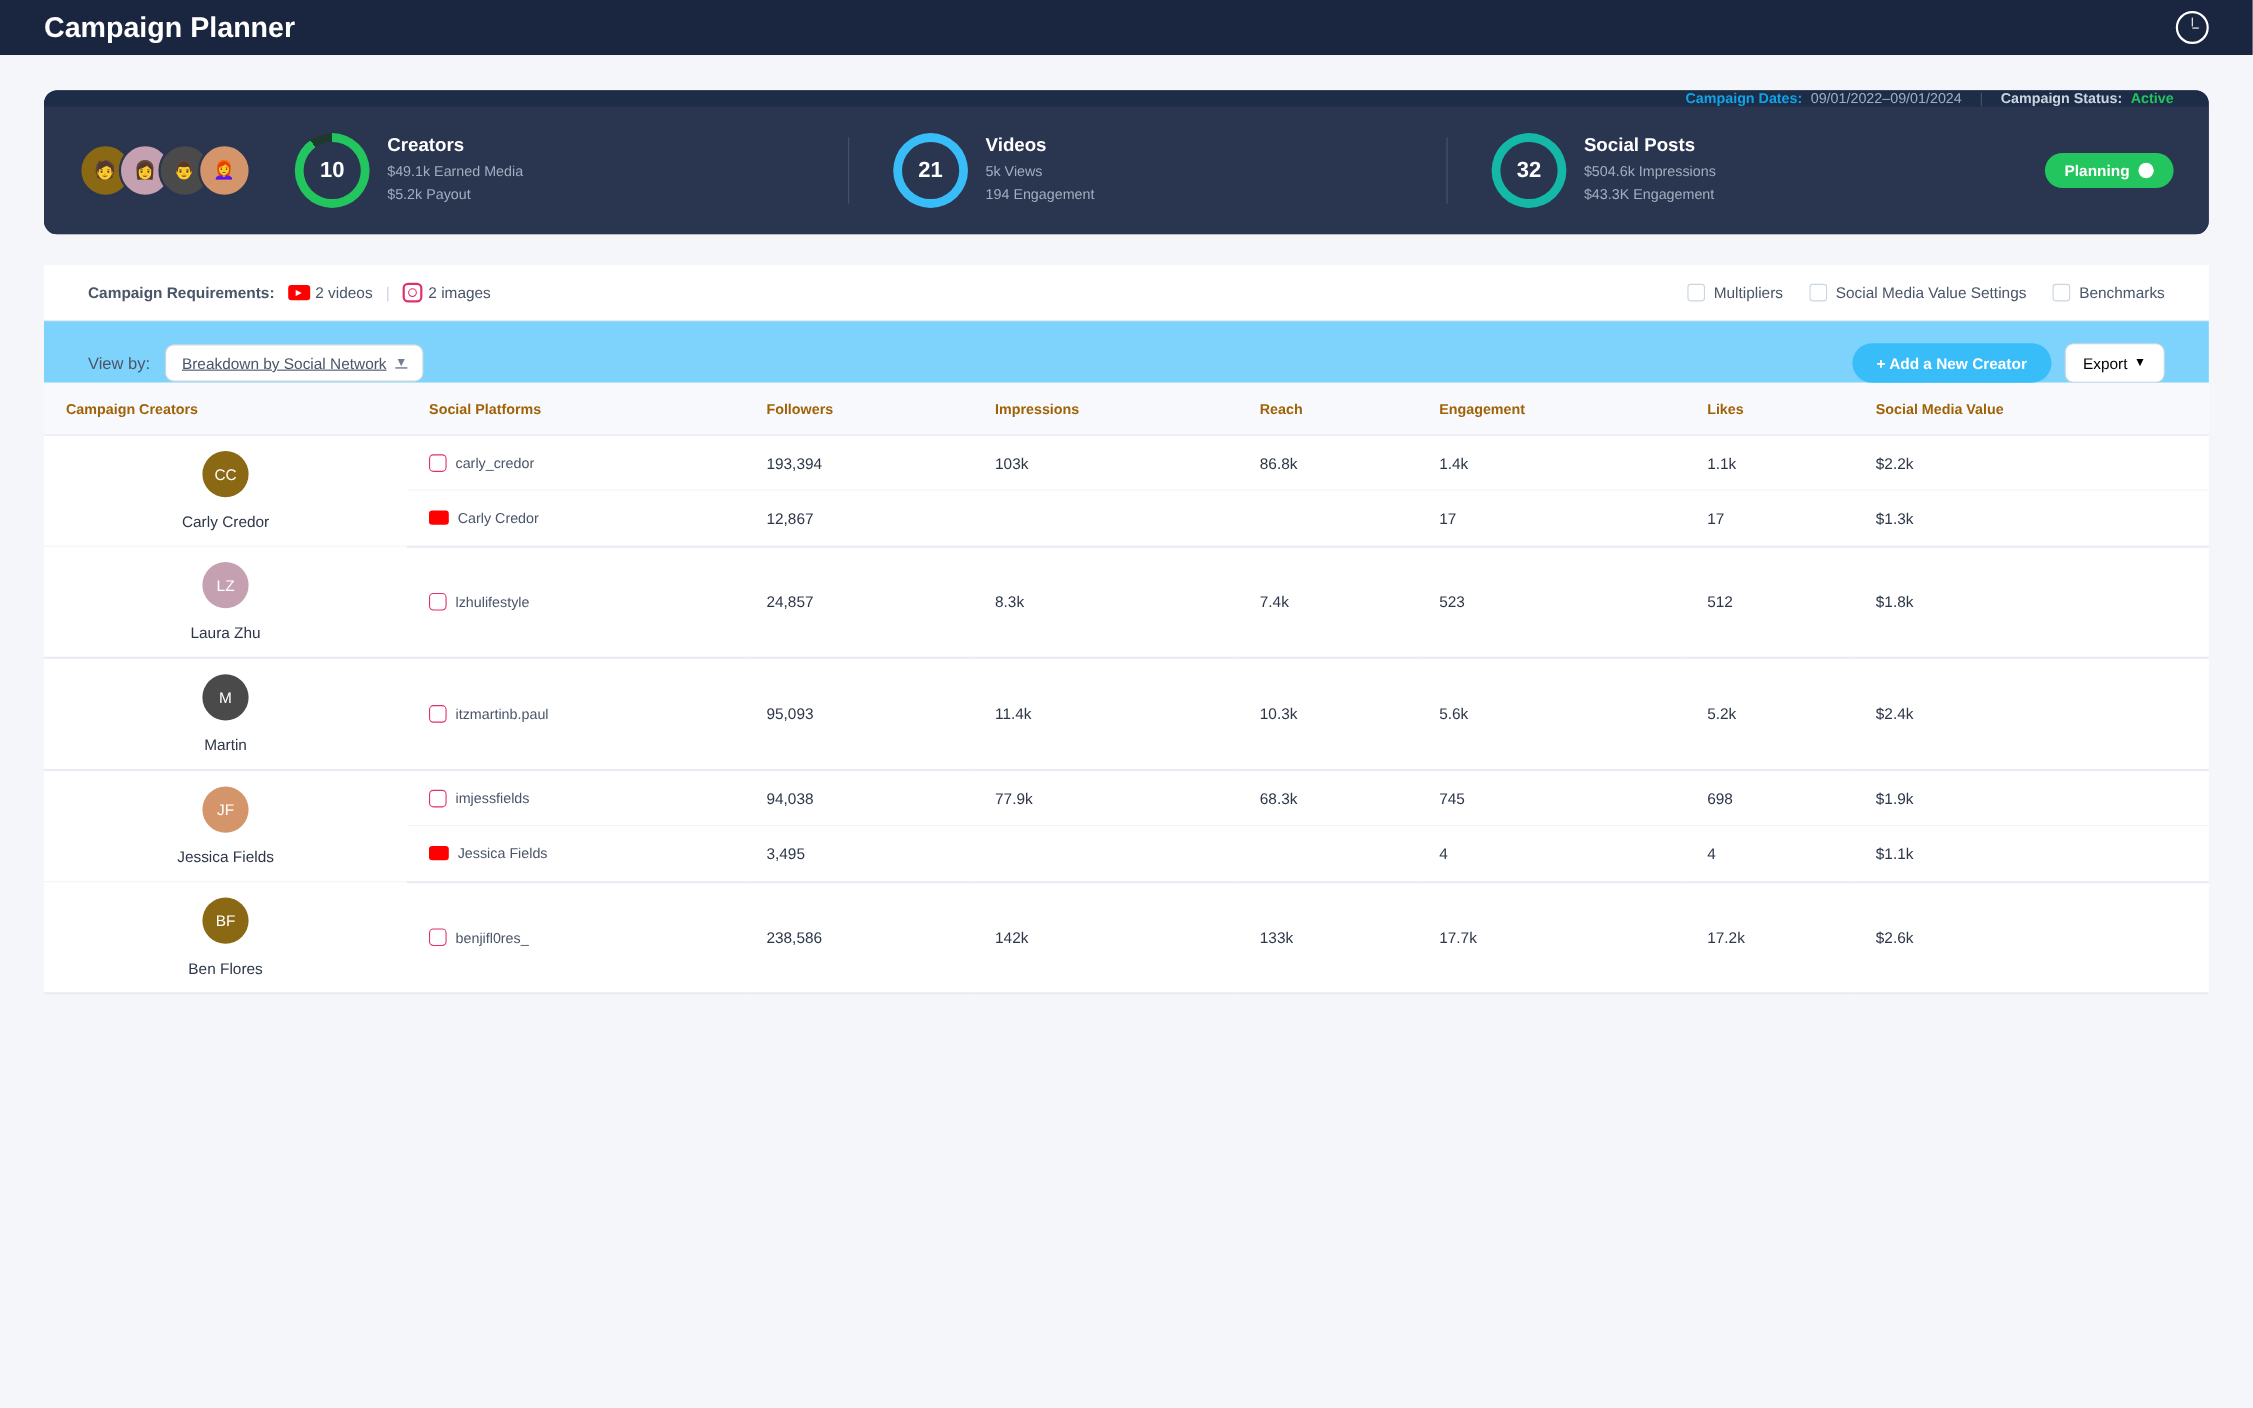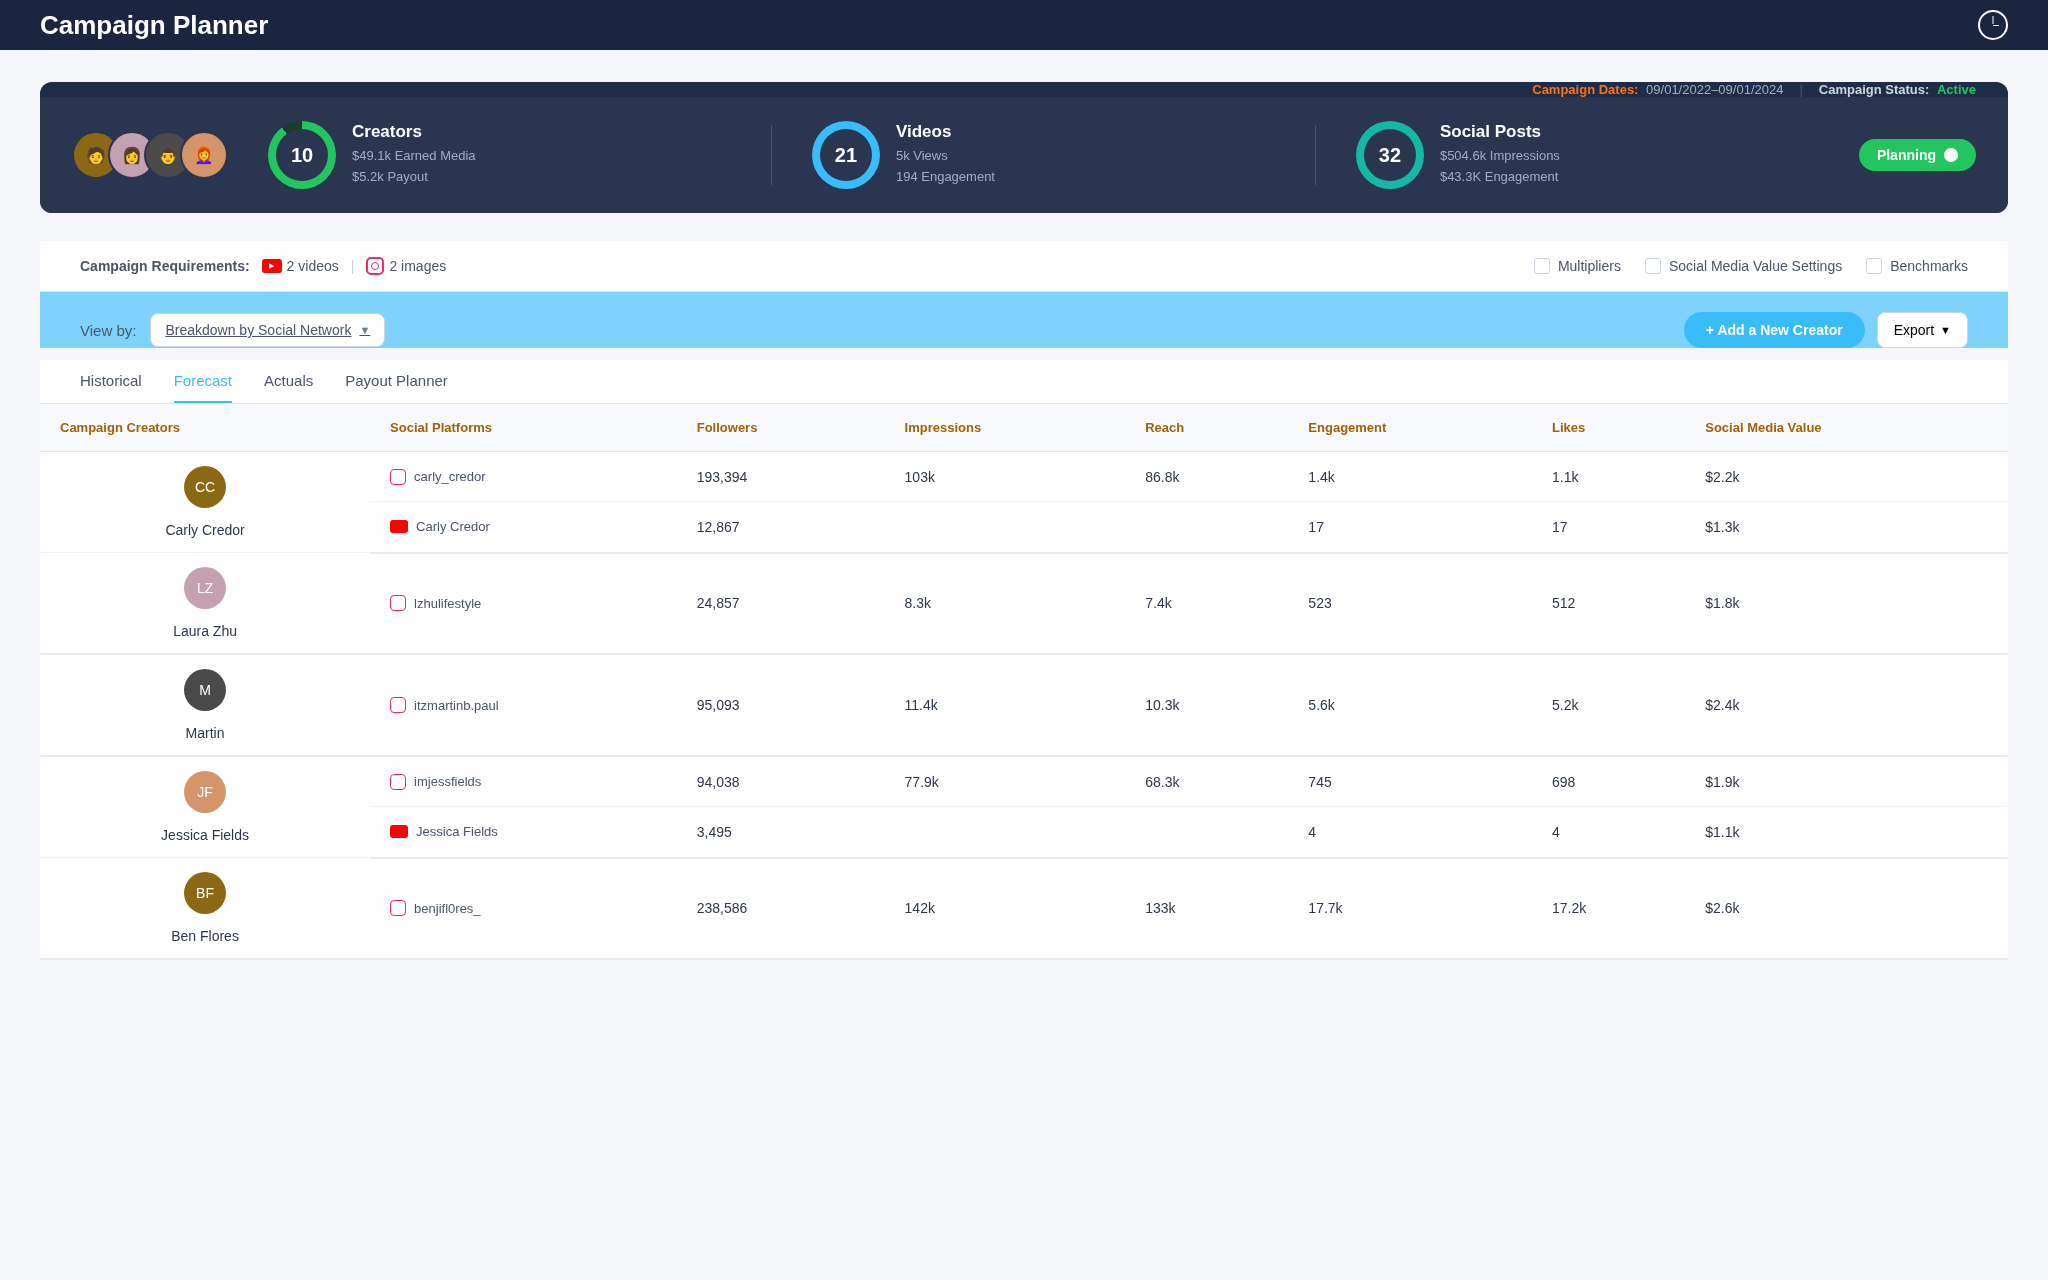--- a/index.html
+++ b/index.html
@@ -226,21 +226,21 @@
 </header>
 
 <div class="main-content">
 
   <div class="campaign-card">
 
     <div style="display:flex; align-items:center; background:#1e2d47; border-radius:12px 12px 0 0; padding:0;">
 
       <div style="margin-left:auto; padding-right:32px; display:flex; align-items:center; gap:16px; font-size:13px;">
         <span style="color:#a0aec0;">
-          <strong style="color:#f97316;">Campaign Dates:</strong>
+          <strong style="color:#0ea5e9;">Campaign Dates:</strong>
           <span style="color:#a0aec0; margin-left:4px;">09/01/2022–09/01/2024</span>
         </span>
         <span style="color:#4a5568;">|</span>
         <span>
           <strong style="color:#cbd5e0;">Campaign Status:</strong>
           <span style="color:#22c55e; font-weight:600; margin-left:4px;">Active</span>
         </span>
       </div>
     </div>
 
@@ -336,26 +336,20 @@
     </div>
     <div class="action-buttons">
       <button class="add-creator-btn">+ Add a New Creator</button>
       <button class="export-btn">
         <span>Export</span>
         <span style="font-size:11px;">▼</span>
       </button>
     </div>
   </div>
 
-  <div class="tabs-row">
-    <div class="tab-item">Historical</div>
-    <div class="tab-item active">Forecast</div>
-    <div class="tab-item">Actuals</div>
-    <div class="tab-item">Payout Planner</div>
-  </div>
 
   <div class="table-container">
     <table>
       <thead>
         <tr>
           <th>Campaign Creators</th>
           <th>Social Platforms</th>
           <th>Followers</th>
           <th>Impressions</th>
           <th>Reach</th>

